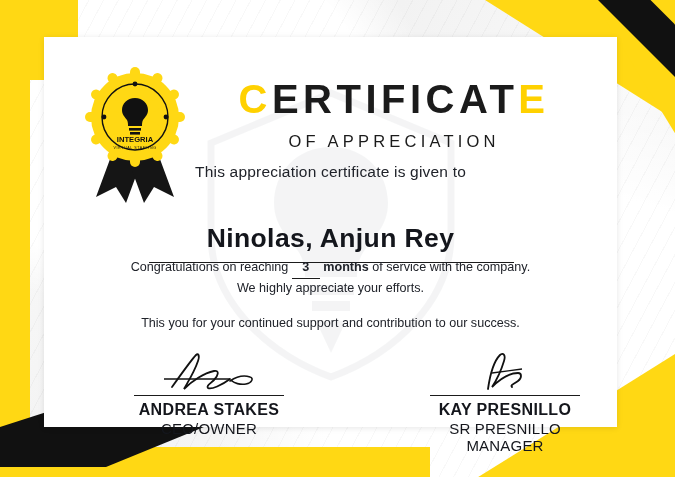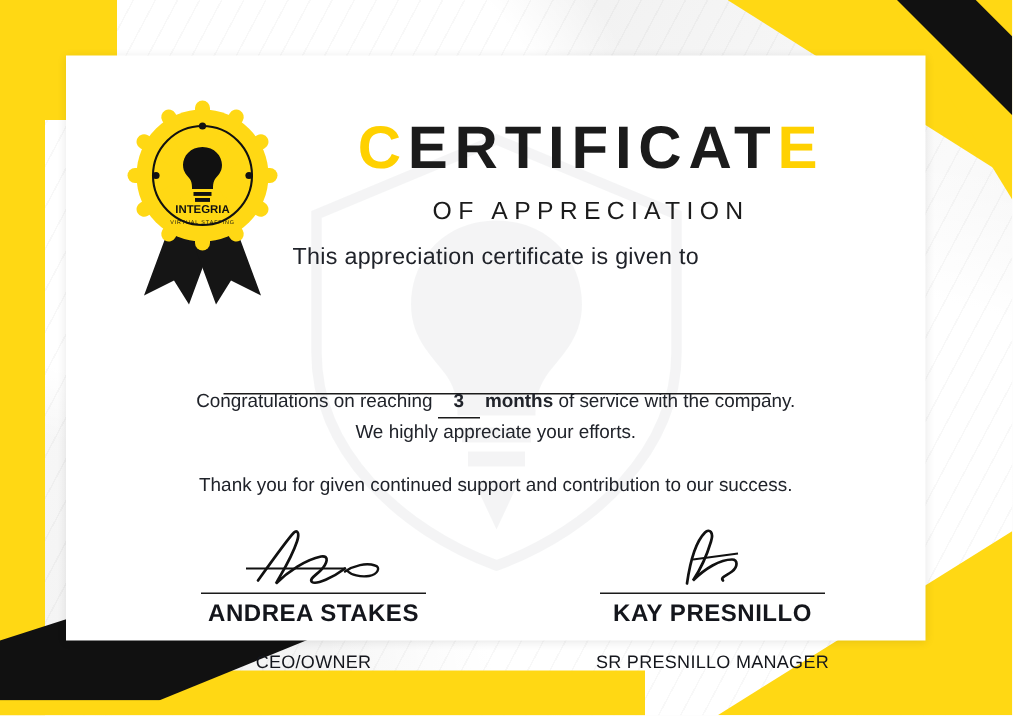--- a/index.html
+++ b/index.html
@@ -207,41 +207,41 @@
   }
 
   
   .sig {
     position: absolute;
     top: 312px;
     width: 190px;
     text-align: center;
   }
   .sig.left  { left: 70px; }
-  .sig.right { left: 336px; }
+  .sig.right { left: 366px; }
   .sig-mark {
     height: 44px;
     position: relative;
   }
   .sig-line {
     width: 150px;
     height: 1px;
     background: #1b1b1b;
     margin: 2px auto 5px auto;
   }
   .sig-name {
     font-size: 16px;
     font-weight: 700;
     letter-spacing: 0.35px;
     color: #14161c;
   }
   .sig-role {
-    font-size: 12px;
+    font-size: 15px;
     color: #14161c;
-    margin-top: 15px;
+    margin-top: 1px;
     letter-spacing: 0.2px;
   }
 </style>
 </head>
 <body>
 
 <div id="page">
 
   <div class="bg-base"></div>
   <div class="bg-swoosh"></div>
@@ -295,32 +295,33 @@
       <text x="55" y="84" font-family="Liberation Sans, sans-serif" font-size="3.6" letter-spacing="0.6" text-anchor="middle" fill="#111">VIRTUAL STAFFING</text>
     </svg>
 
     <div class="title-wrap">
       <div class="title"><span class="accent">C</span><span>E</span><span>R</span><span>T</span><span>I</span><span>F</span><span>I</span><span>C</span><span>A</span><span>T</span><span class="accent">E</span></div>
       <div class="subtitle">OF APPRECIATION</div>
     </div>
 
     <div class="given-to">This appreciation certificate is given to</div>
 
+    <div class="recipient">Ninolas, Anjun Rey</div>
     <div class="rule"></div>
 
     <div class="congrats">
       <span>Congratulations on reaching</span>
       <span class="months-val">3</span>
       <span class="months-word">months</span>
       <span>of service with the company.</span>
       <br>
       <span>We highly appreciate your efforts.</span>
     </div>
 
-    <div class="thanks">Thank you for given continued support and contribution to our success.</div>
+    <div class="thanks">This you for your continued support and contribution to our success.</div>
 
     <div class="sig left">
       <div class="sig-mark">
         <svg viewBox="0 0 150 44" width="150" height="44">
           <path d="M38 38 C48 24 58 10 62 6 C64 4 66 6 64 12 C60 24 52 36 50 40 C58 32 70 24 80 22 C86 21 84 27 80 31 C76 35 72 37 74 39 C77 41 88 36 96 30" fill="none" stroke="#111" stroke-width="1.8" stroke-linecap="round"></path>
           <path d="M30 30 L96 30" fill="none" stroke="#111" stroke-width="1.4"></path>
           <path d="M96 32 C102 28 110 26 116 28 C120 29 118 34 112 35 C106 36 100 34 98 32" fill="none" stroke="#111" stroke-width="1.6" stroke-linecap="round"></path>
         </svg>
       </div>
       <div class="sig-line"></div>

